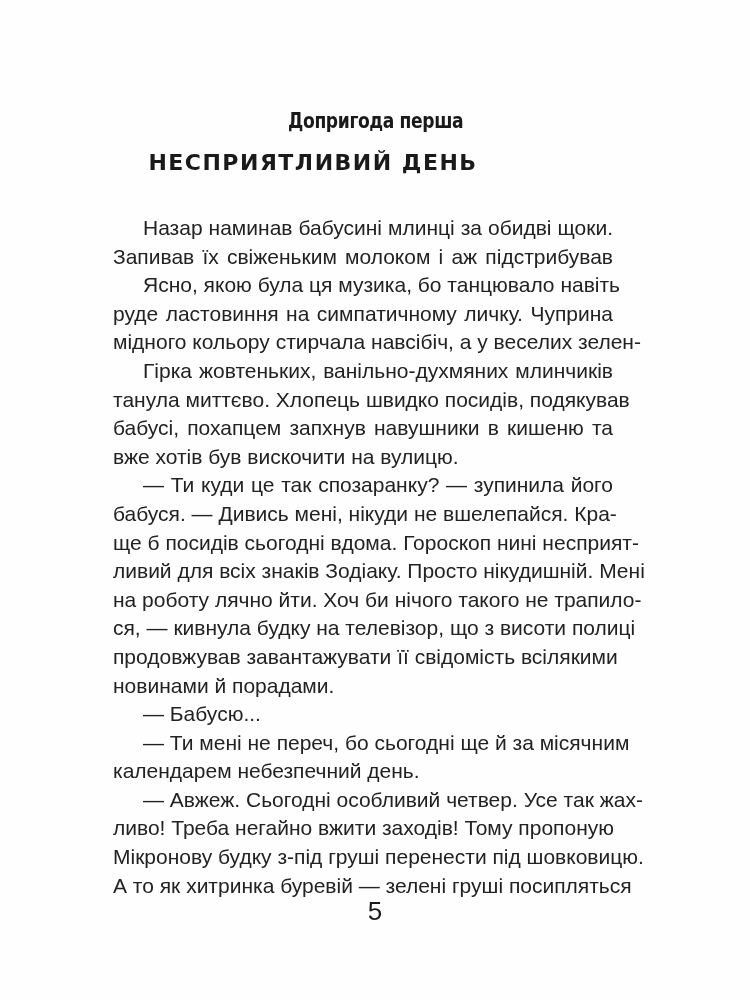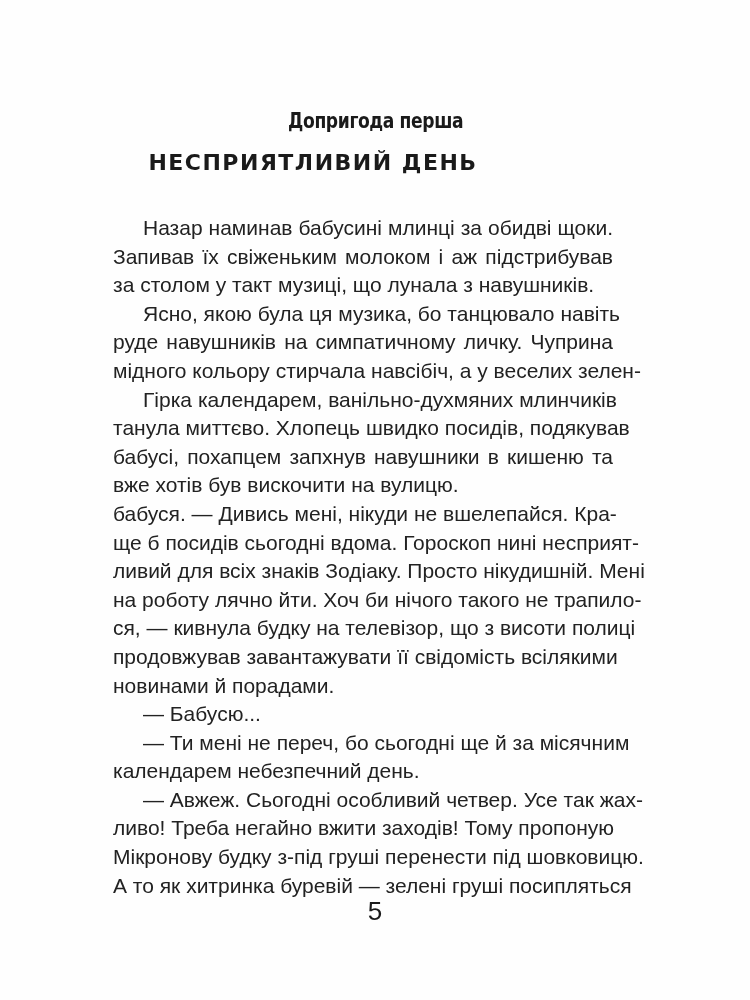--- a/index.html
+++ b/index.html
@@ -85,34 +85,34 @@
 <body>
 
 <div class="page">
   <div class="chapter-label">Допригода перша</div>
   <div class="chapter-title">НЕСПРИЯТЛИВИЙ ДЕНЬ</div>
 
   <div class="body-text" id="body-text">
       <div>
         <span class="line indent">Назар наминав бабусині млинці за обидві щоки.</span>
         <span class="line">Запивав їх свіженьким молоком і аж підстрибував</span>
-        <span class="line last">за столом у такт музиці, що лунала з навушників.</span>
       </div>
       <div>
         <span class="line indent">Ясно, якою була ця музика, бо танцювало навіть</span>
-        <span class="line">руде навушників на симпатичному личку. Чуприна</span>
+        <span class="line">руде ластовиння на симпатичному личку. Чуприна</span>
         <span class="line">мідного кольору стирчала навсібіч, а у веселих зелен-</span>
       </div>
       <div>
-        <span class="line indent">Гірка календарем, ванільно-духмяних млинчиків</span>
+        <span class="line indent">Гірка жовтеньких, ванільно-духмяних млинчиків</span>
         <span class="line">танула миттєво. Хлопець швидко посидів, подякував</span>
         <span class="line">бабусі, похапцем запхнув навушники в кишеню та</span>
         <span class="line last">вже хотів був вискочити на вулицю.</span>
       </div>
       <div>
+        <span class="line indent">— Ти куди це так спозаранку? — зупинила його</span>
         <span class="line">бабуся. — Дивись мені, нікуди не вшелепайся. Кра-</span>
         <span class="line">ще б посидів сьогодні вдома. Гороскоп нині несприят-</span>
         <span class="line">ливий для всіх знаків Зодіаку. Просто нікудишній. Мені</span>
         <span class="line">на роботу лячно йти. Хоч би нічого такого не трапило-</span>
         <span class="line">ся, — кивнула будку на телевізор, що з висоти полиці</span>
         <span class="line">продовжував завантажувати її свідомість всілякими</span>
         <span class="line last">новинами й порадами.</span>
       </div>
       <div>
         <span class="line indent last">— Бабусю...</span>

